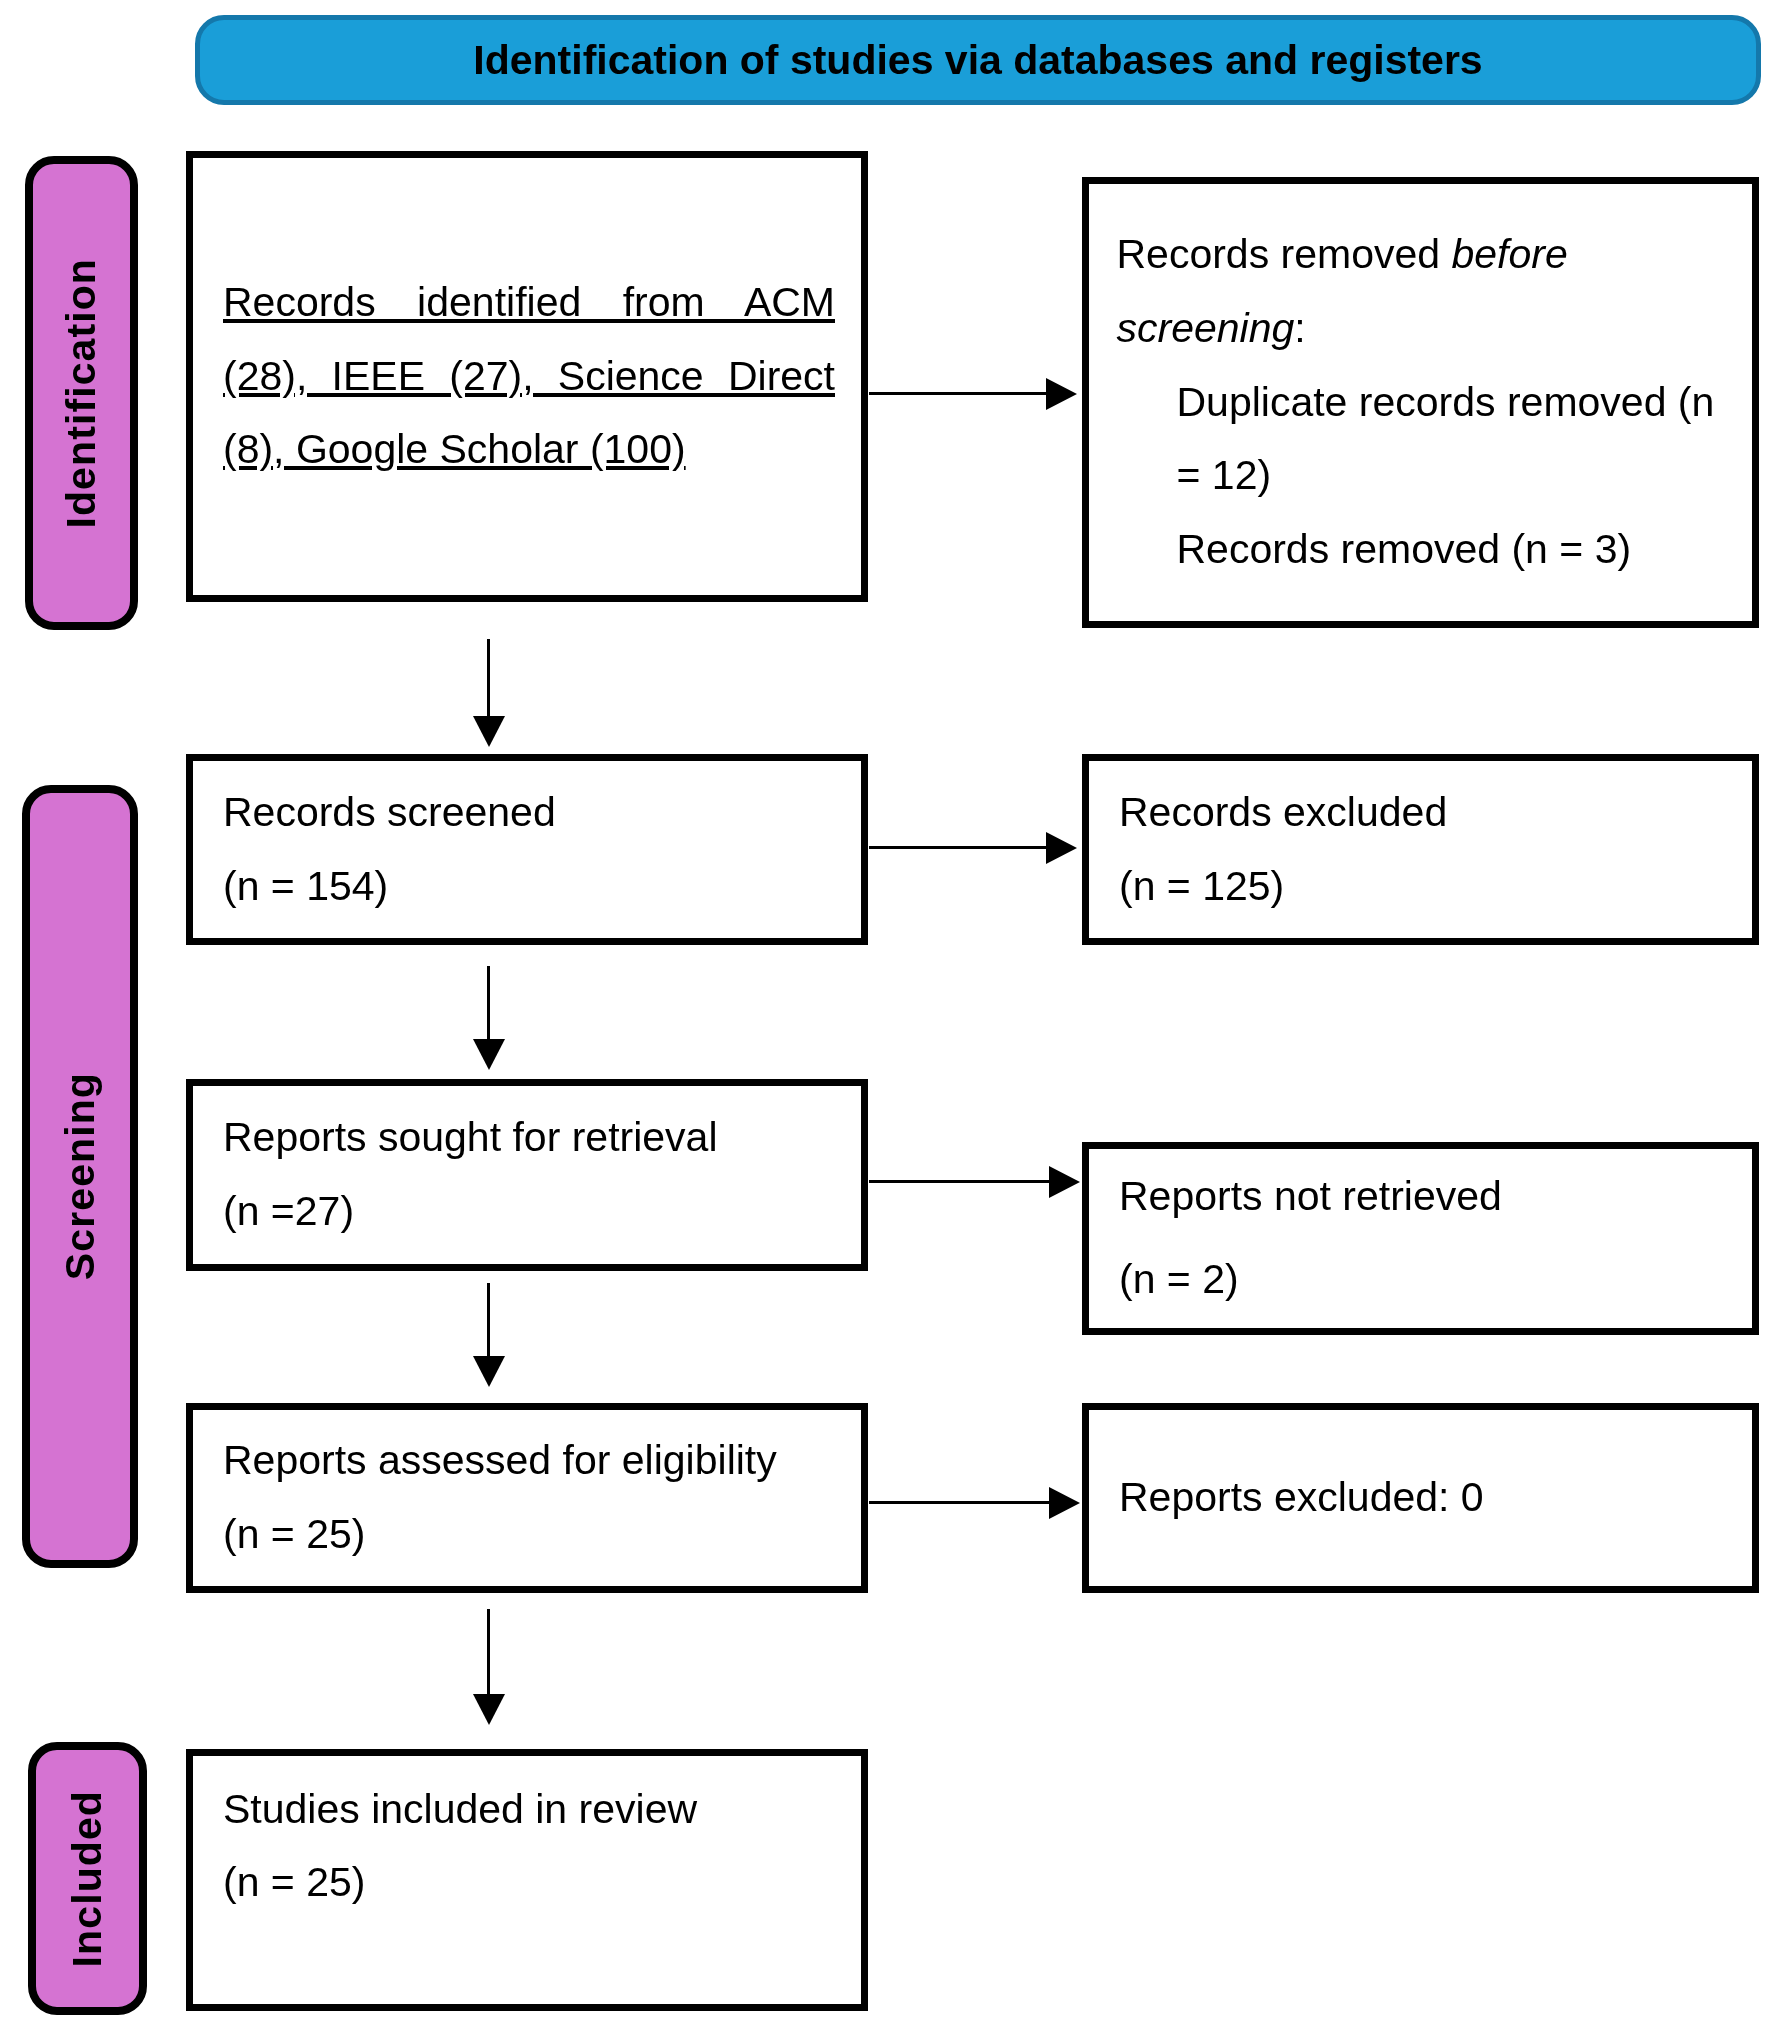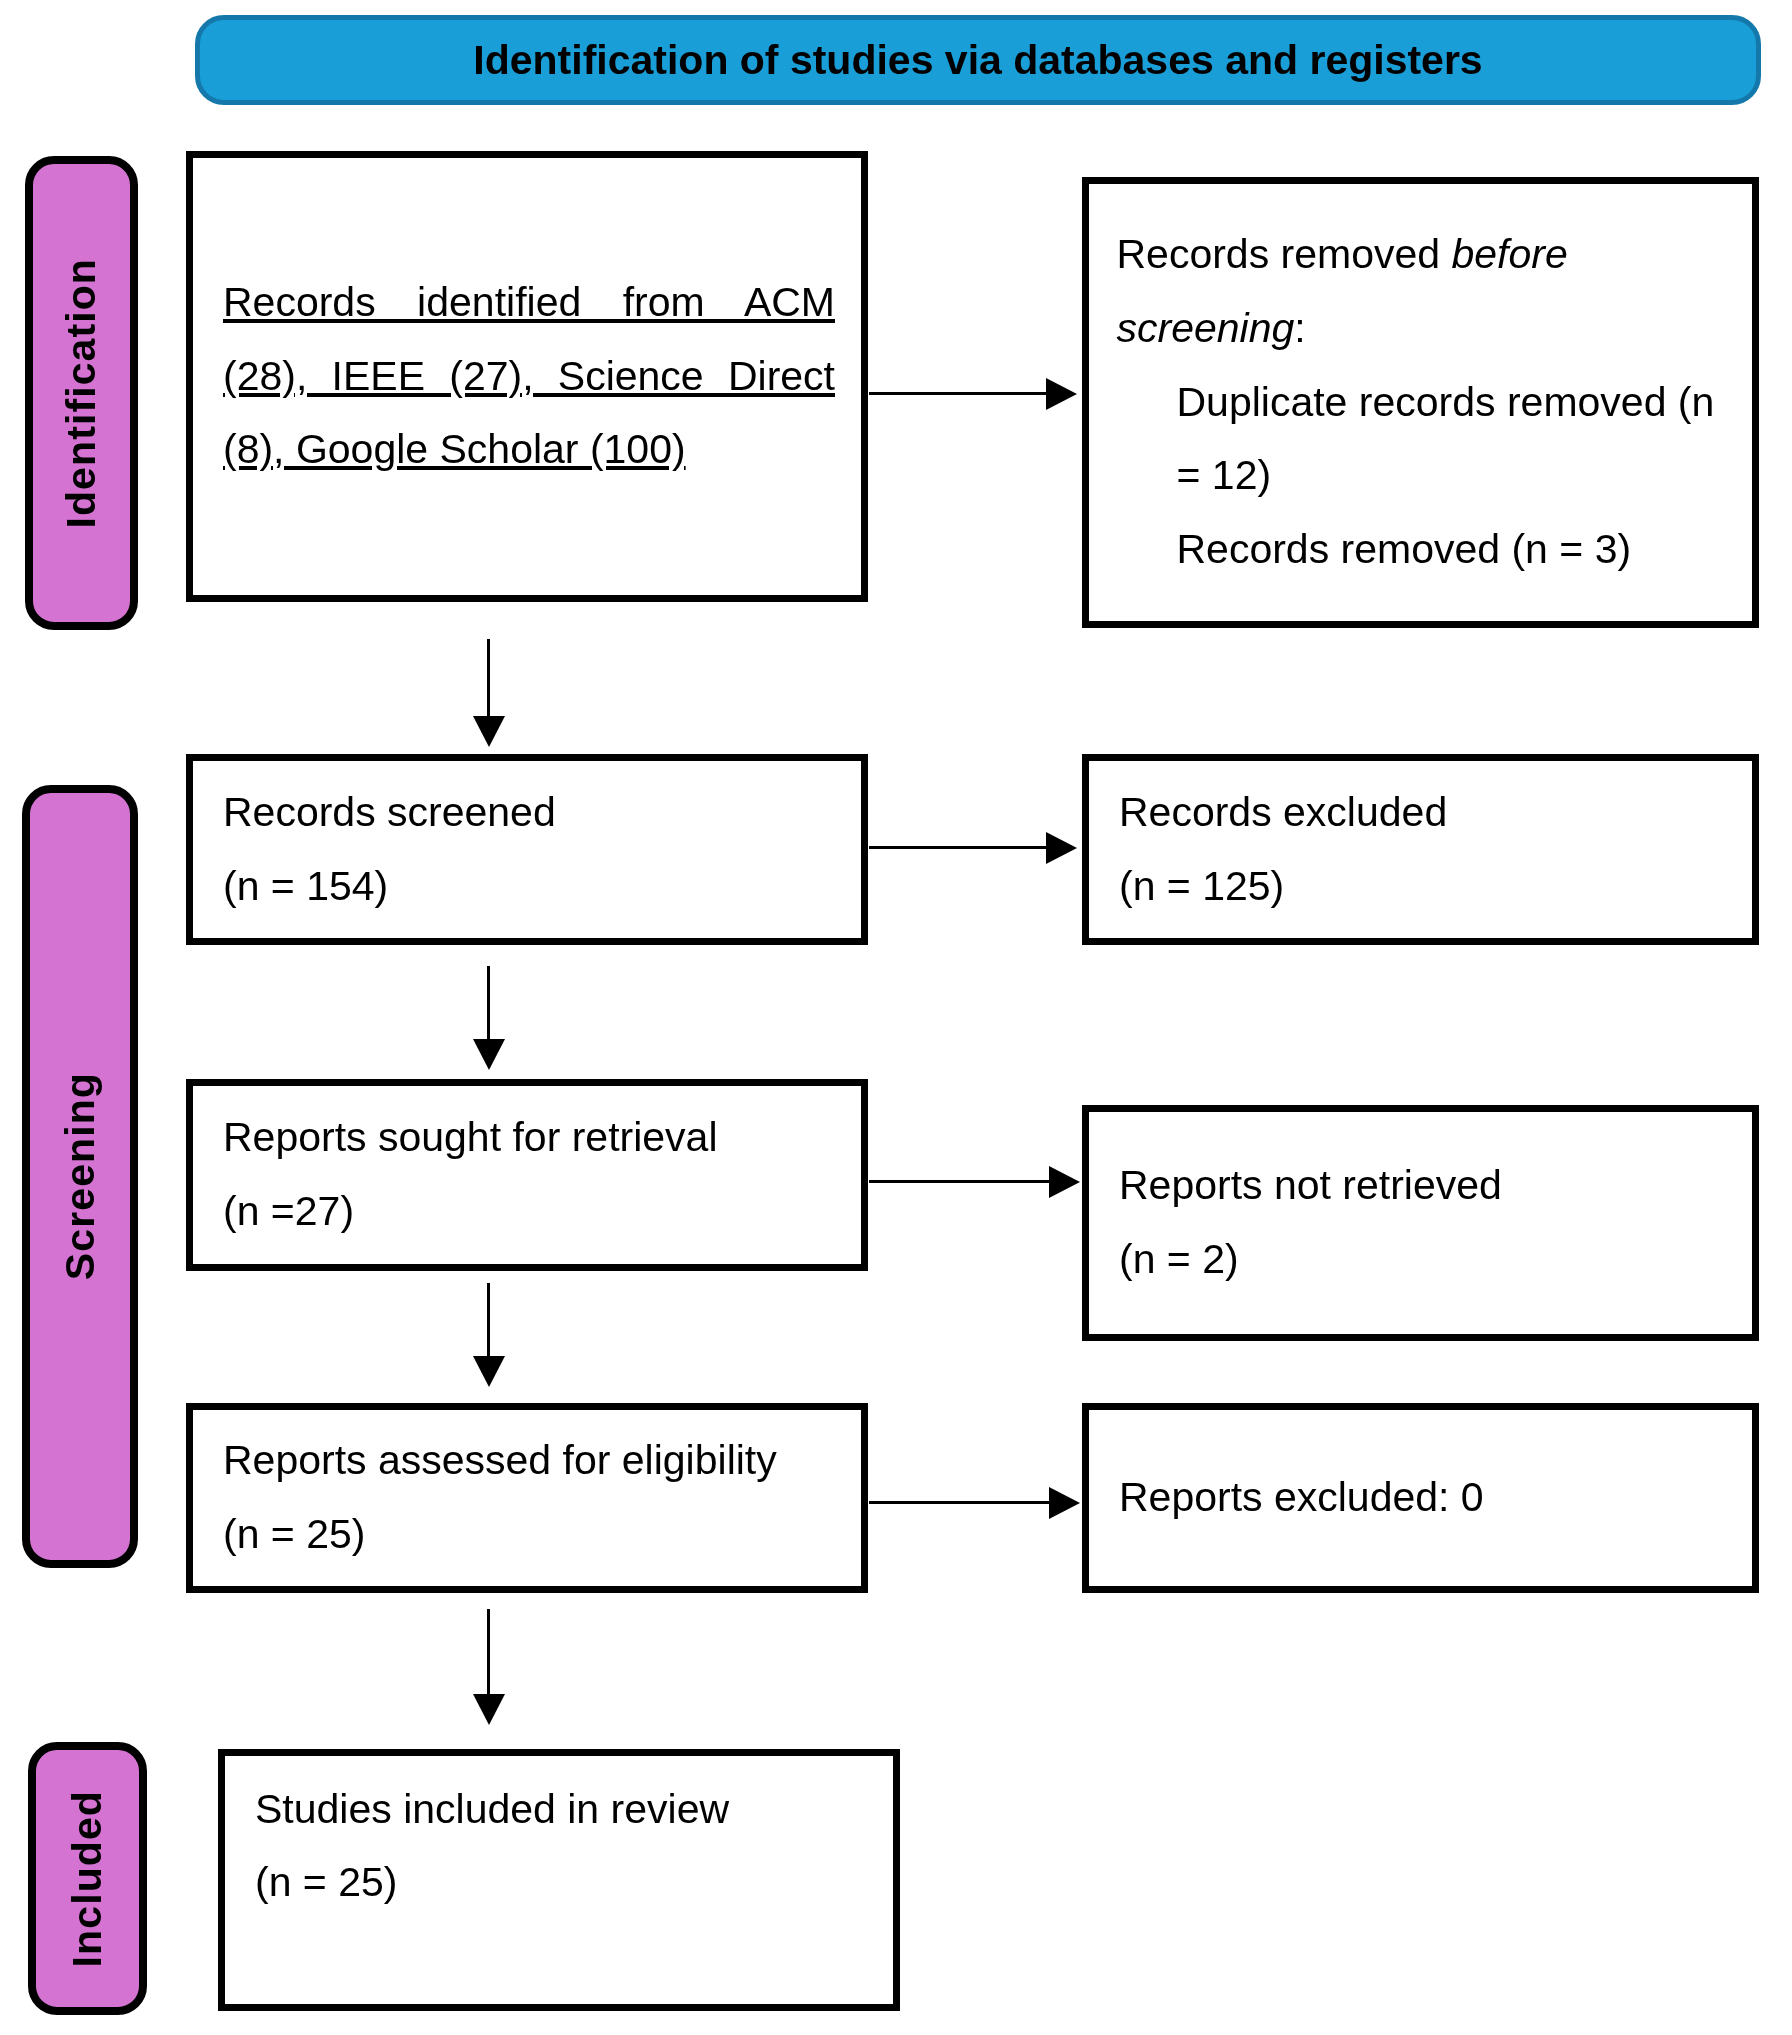--- a/index.html
+++ b/index.html
@@ -47,24 +47,24 @@
   }
   .fbox p{margin:0;}
   #box-identified{left:186px;top:151px;width:682px;height:451px;padding-right:26px;text-decoration:underline;}
   #box-identified .body{text-align:justify;}
   .indent{padding-left:66px;}
   #box-removed{left:1082px;top:151px;width:677px;height:451px;padding-left:27.5px;margin-top:26px;}
   #box-removed .sub{padding-left:60px;}
   #box-screened{left:186px;top:754px;width:682px;height:191px;}
   #box-excluded-records{left:1082px;top:754px;width:677px;height:191px;}
   #box-sought{left:186px;top:1079px;width:682px;height:192px;}
-  #box-not-retrieved{left:1082px;top:1105px;width:677px;height:236px;}
+  #box-not-retrieved{left:1082px;top:1142px;width:677px;height:193px;justify-content:space-between;}
   #box-assessed{left:186px;top:1403px;width:682px;height:190px;}
   #box-excluded-reports{left:1082px;top:1403px;width:677px;height:190px;}
-  #box-included{left:186px;top:1749px;width:682px;height:262px;justify-content:flex-start;padding-top:16.5px;margin-left:32px;}
+  #box-included{left:186px;top:1749px;width:682px;height:262px;justify-content:flex-start;padding-top:16.5px;}
   
   .arrow-v{position:absolute;width:3.3px;background:#000;}
   .arrow-v::after{
     content:"";position:absolute;top:100%;left:50%;transform:translateX(-50%);
     border:solid transparent;border-width:31px 16px 0 16px;border-top-color:#000;
   }
   .arrow-h{position:absolute;height:3.3px;background:#000;}
   .arrow-h::after{
     content:"";position:absolute;left:100%;top:50%;transform:translateY(-50%);
     border:solid transparent;border-width:16px 0 16px 31px;border-left-color:#000;

